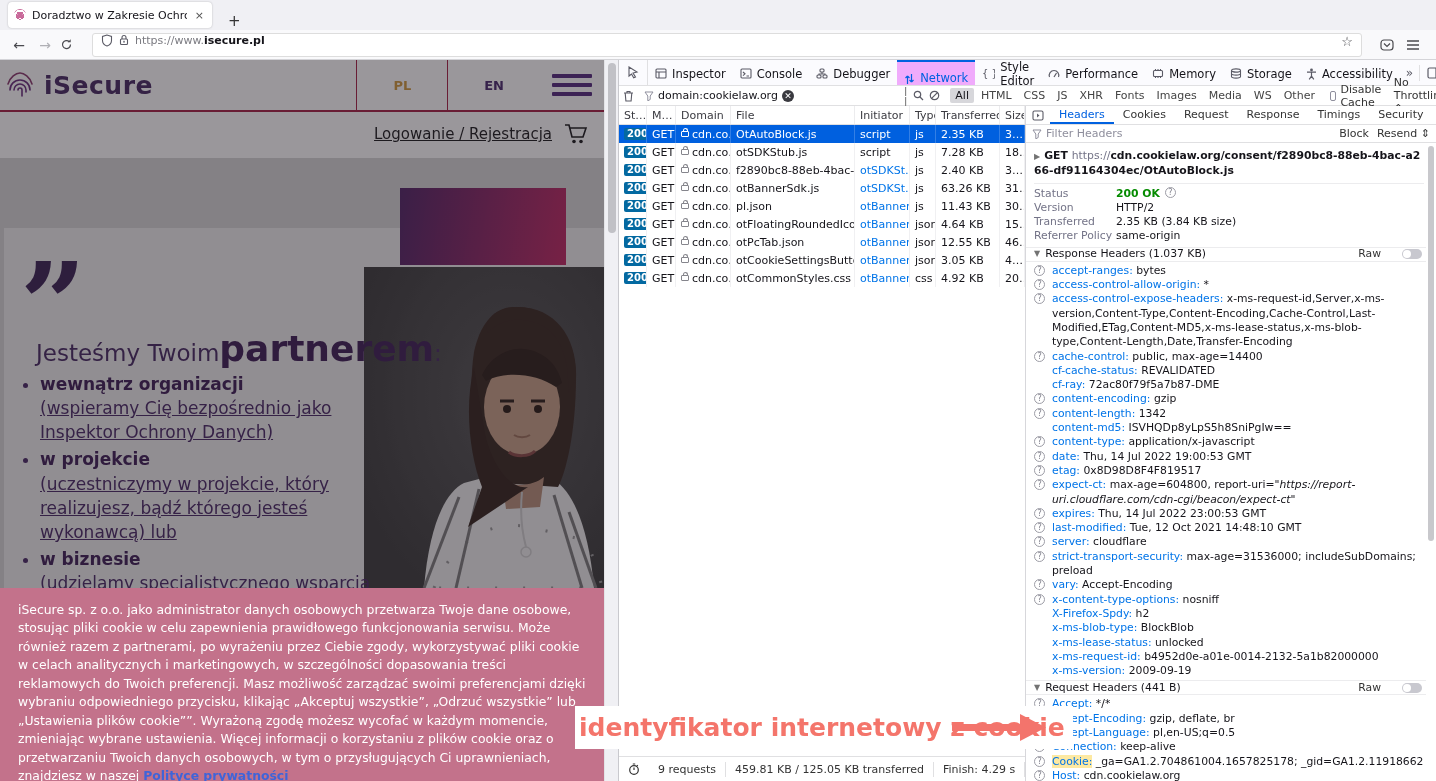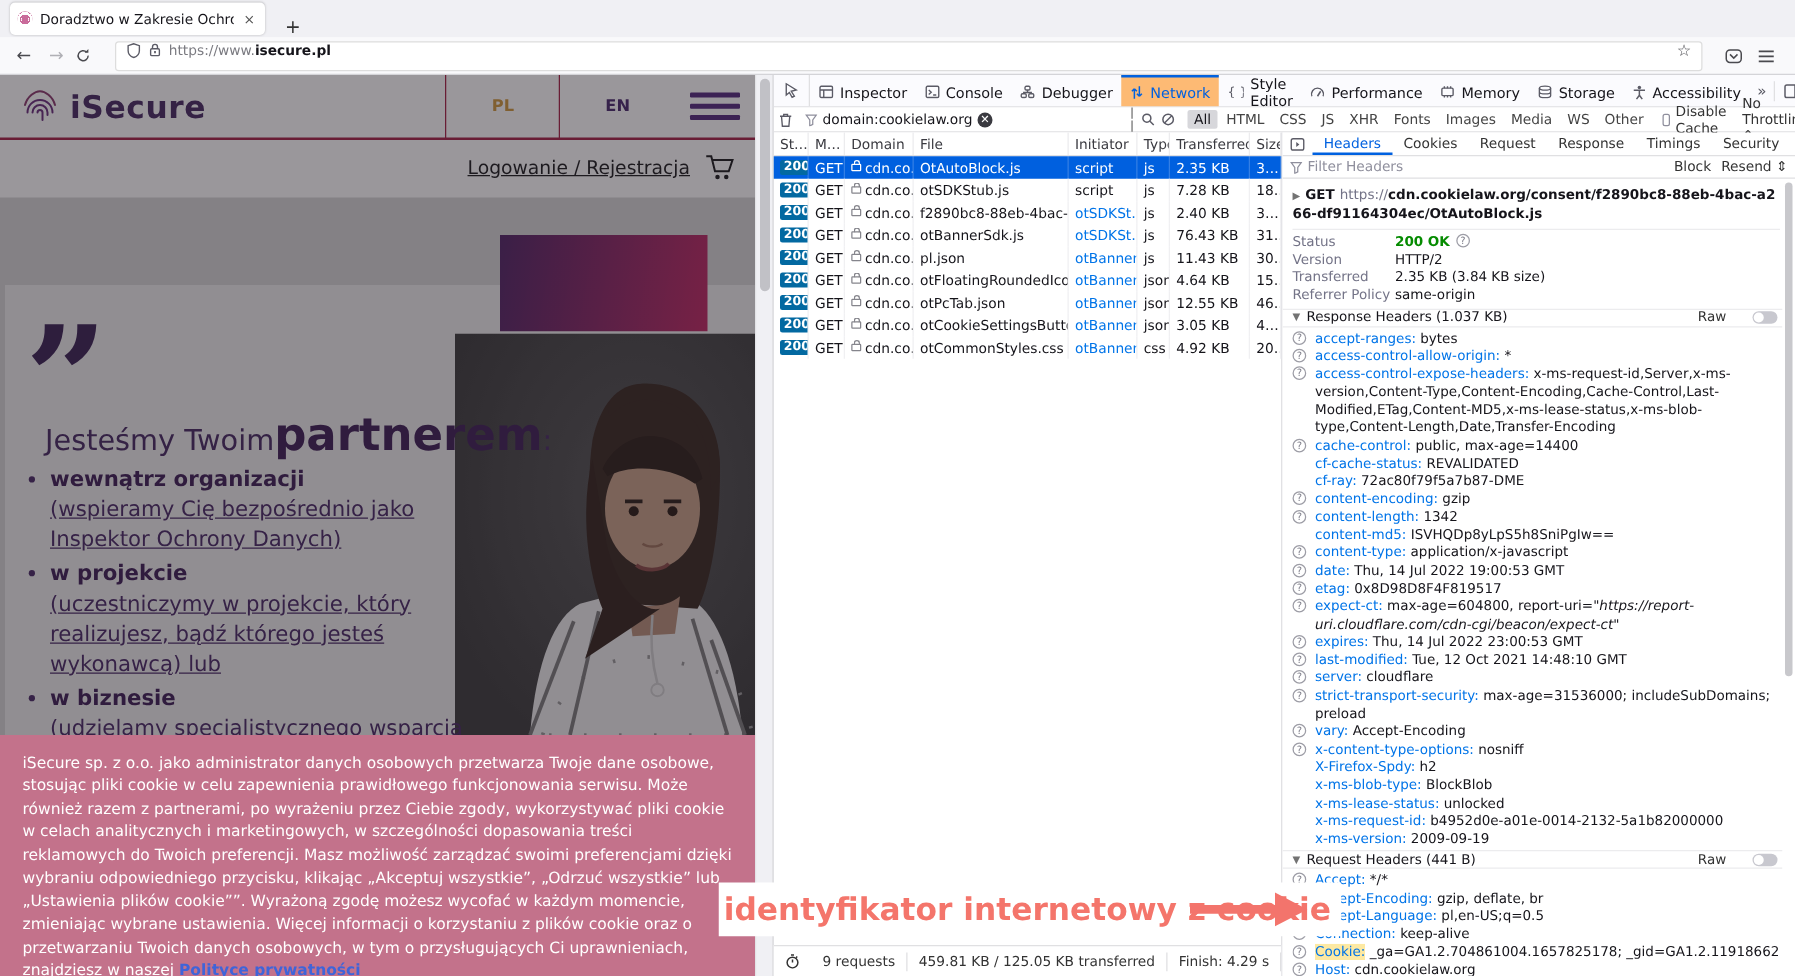--- a/index.html
+++ b/index.html
@@ -20,21 +20,21 @@
   .urlbar { flex:1; height:24px; margin:0 6px; background:#fff; border:1px solid #ddd; border-radius:3px; display:flex; gap:6px; padding:0 8px; font-size:11px; }
   .url-text { flex:1; color:#7a7a80; }
   .url-text b { color:#15141a; font-weight:600; }
   .star { color:#4a4a4f; font-size:13px; }
   .chrome-right { display:flex; align-items:center; gap:12px; padding:0 8px; color:#4a4a4f; }
 
   svg.ic { display:block; }
 
   
   .site { position:absolute; left:0; top:60px; width:604px; bottom:0; background:#fff; overflow:hidden; }
-  .site-row1 { height:52px; display:flex; align-items:center; padding-left:16px; border-bottom:2px solid #a62246; background:#fff; }
+  .site-row1 { height:52px; display:flex; align-items:center; padding-left:4px; border-bottom:2px solid #a62246; background:#fff; }
   .logo-text { font-size:25px; font-weight:bold; color:#472b63; margin-left:8px; letter-spacing:.5px; }
   .langs { margin-left:auto; display:flex; align-items:stretch; height:52px; }
   .lang { display:flex; align-items:center; padding:0 36px; font-size:13px; font-weight:bold; }
   .lang-pl { color:#d09a3f; border-left:1px solid #a62246; border-right:1px solid #a62246; }
   .lang-en { color:#4a2a6e; }
   .burger { width:40px; display:flex; flex-direction:column; justify-content:center; gap:5px; margin:0 12px; }
   .burger span { height:4px; background:#542a7e; border-radius:1px; }
   .site-row2 { height:44px; display:flex; align-items:center; justify-content:flex-end; gap:12px; padding-right:16px; background:#fff; }
   .login-link { font-size:15px; color:#1c1c1e; text-decoration:underline; }
   .hero { position:absolute; left:0; top:98px; right:0; bottom:0; background:#d8d8d8; }
@@ -53,21 +53,21 @@
   .cb-text { font-size:12.4px; line-height:1.49; }
   .cb-text a { color:#3f64d9; font-weight:bold; text-decoration:underline; }
   .site-scrollbar { position:absolute; left:604px; top:60px; width:14px; bottom:0; background:#f0f0f4; border-left:1px solid #e3e3e6; }
   .site-scrollbar .thumb { width:8px; margin:3px auto 0; height:170px; background:#c1c1c6; border-radius:4px; }
 
   
   .devtools { position:absolute; left:618px; top:60px; right:0; bottom:0; background:#fff; border-left:1px solid #c9c9ce; font-size:11px; color:#15141a; }
   .dt-tabbar { height:26px; border-bottom:1px solid #e0e0e2; background:#fbfbfe; display:flex; align-items:stretch; }
   .dt-tab { display:flex; align-items:center; gap:5px; padding:0 7px; color:#15141a; border-top:2px solid transparent; font-size:11.5px; }
   .dt-tab .ticon { color:#5b5b66; }
-  .dt-tab.active { color:#0061e0; border-top-color:#0061e0; background:#fdba74; }
+  .dt-tab.active { color:#0061e0; border-top-color:#0061e0; background:#f0abfc;align-items:flex-end; }
   .dt-tab.active .ticon { color:#0061e0; }
   .dt-pointer { display:flex; align-items:center; padding:0 8px; border-right:1px solid #e0e0e2; color:#5b5b66; }
   .dt-tab-more { display:flex; align-items:center; padding:0 6px; color:#5b5b66; font-size:12px; }
   .dt-winbtns { margin-left:auto; display:flex; align-items:center; }
   .dt-winbtns .wb { padding:0 7px; color:#5b5b66; display:flex; align-items:center; height:100%; }
   .dt-winbtns .sep { width:1px; height:16px; background:#e0e0e2; }
 
   .dt-filterbar { height:20px; border-bottom:1px solid #e0e0e2; display:flex; align-items:center; gap:5px; padding:0 4px; background:#fff; }
   .fb-sep { width:1px; height:14px; background:#e0e0e2; }
   .fb-filter { display:flex; align-items:center; gap:4px; flex:0 0 255px; color:#15141a; }
@@ -486,21 +486,21 @@
               <span class="cell c0">
                 <span class="badge">200</span>
               </span>
               <span class="cell c1">GET</span>
               <span class="cell c2"><span class="lock"></span>cdn.co…</span>
               <span class="cell c3">otBannerSdk.js</span>
               <span class="cell c4">
                 <span class="init-link">otSDKSt…</span>
               </span>
               <span class="cell c5">js</span>
-              <span class="cell c6">76.43 KB</span>
+              <span class="cell c6">63.26 KB</span>
               <span class="cell c7">31…</span>
             </div>
             <div class="req-row">
               <span class="cell c0">
                 <span class="badge">200</span>
               </span>
               <span class="cell c1">GET</span>
               <span class="cell c2"><span class="lock"></span>cdn.co…</span>
               <span class="cell c3">pl.json</span>
               <span class="cell c4">

